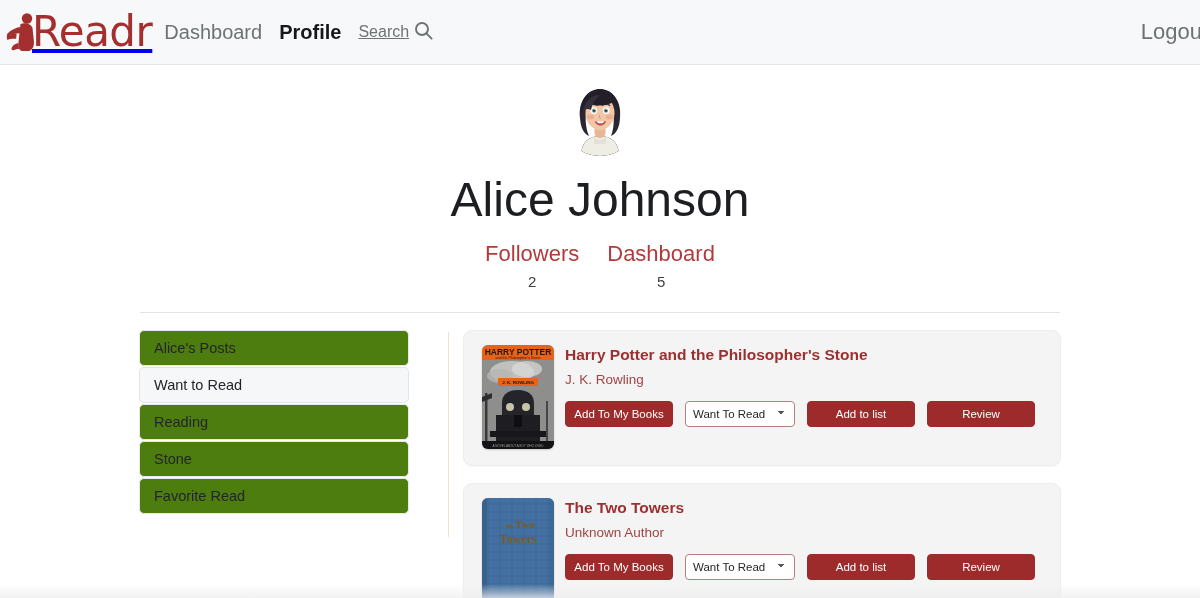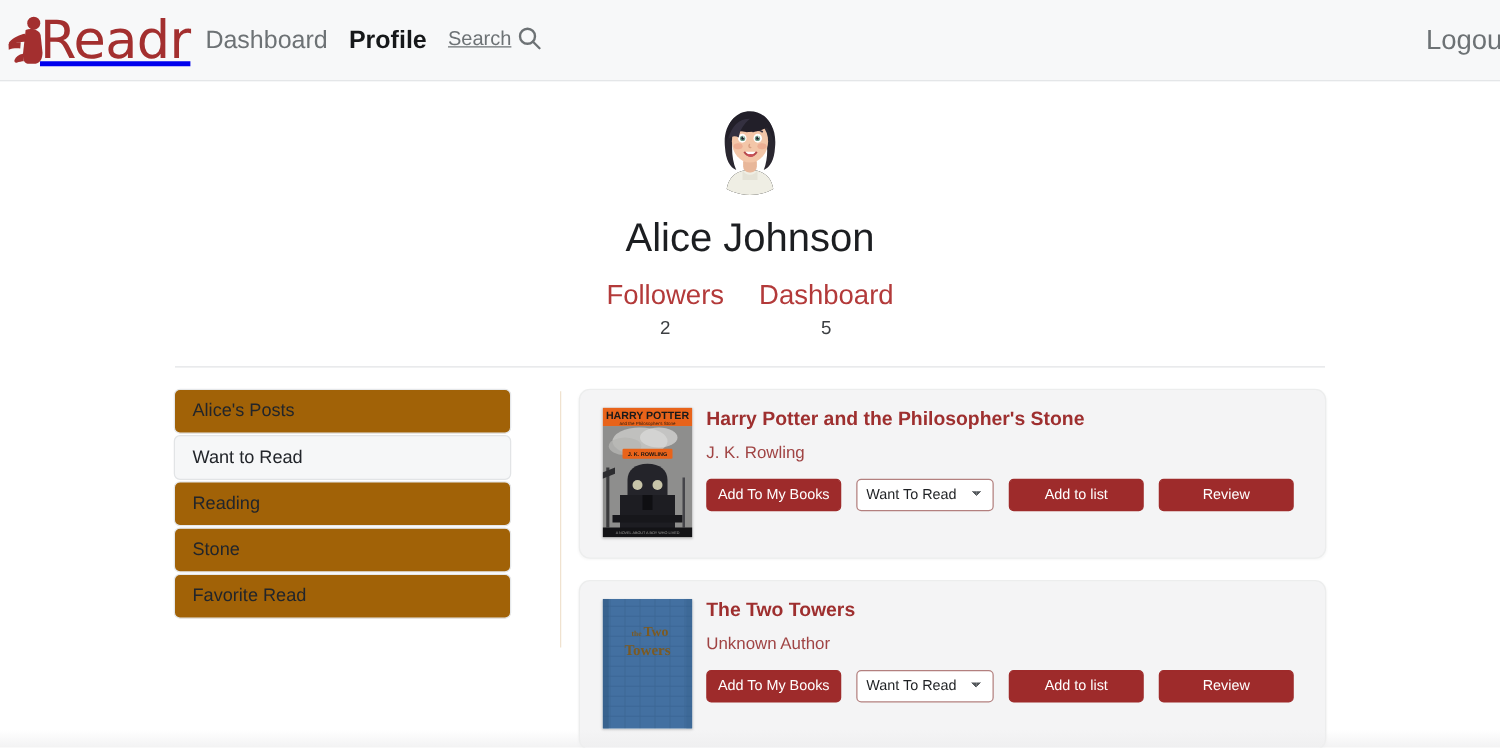--- a/index.html
+++ b/index.html
@@ -82,21 +82,21 @@
   
   .profile-head {
     text-align: center;
     padding-top: 13px;
   }
   .avatar-wrap {
     width: 78px; height: 78px;
     margin: 0 auto;
   }
   .profile-name {
-    font-size: 32px;
+    font-size: 48px;
     font-weight: 400;
     color: #1c1e21;
     margin: 16px 0 0 0;
     line-height: 1.15;
     font-family: "Liberation Sans", sans-serif;
   }
   .stats {
     display: flex;
     justify-content: center;
     gap: 28px;
@@ -136,21 +136,21 @@
     margin-left: 139px;
     flex: 0 0 270px;
   }
   .side-item {
     display: block;
     height: 36px;
     line-height: 34px;
     padding: 0 0 0 14px;
     border: 1px solid #e6e8ea;
     border-radius: 5px;
-    background: #a16207;
+    background: #4d7c0f;
     font-size: 14.5px;
     color: #22252a;
     margin-bottom: 1px;
     text-decoration: none;
     cursor: pointer;
   }
   .side-item.active {
     background: #f6f7f8;
     border-color: #e2e4e6;
   }
@@ -180,21 +180,21 @@
     padding: 14px 16px 16px 18px;
     margin-bottom: 17px;
     display: flex;
     gap: 11px;
     box-shadow: 0 1px 2px rgba(0,0,0,0.035);
   }
   .cover {
     width: 72px;
     height: 104px;
     flex: 0 0 72px;
-    border-radius: 1px;
+    border-radius: 6px;
     overflow: hidden;
     box-shadow: 0 1px 2px rgba(0,0,0,0.18);
   }
   .cover svg { display:block; }
   .book-info { flex: 1; padding-top: 1px; }
   .book-title {
     font-size: 15.5px;
     font-weight: bold;
     color: #9e2f2f;
     margin: 0;

